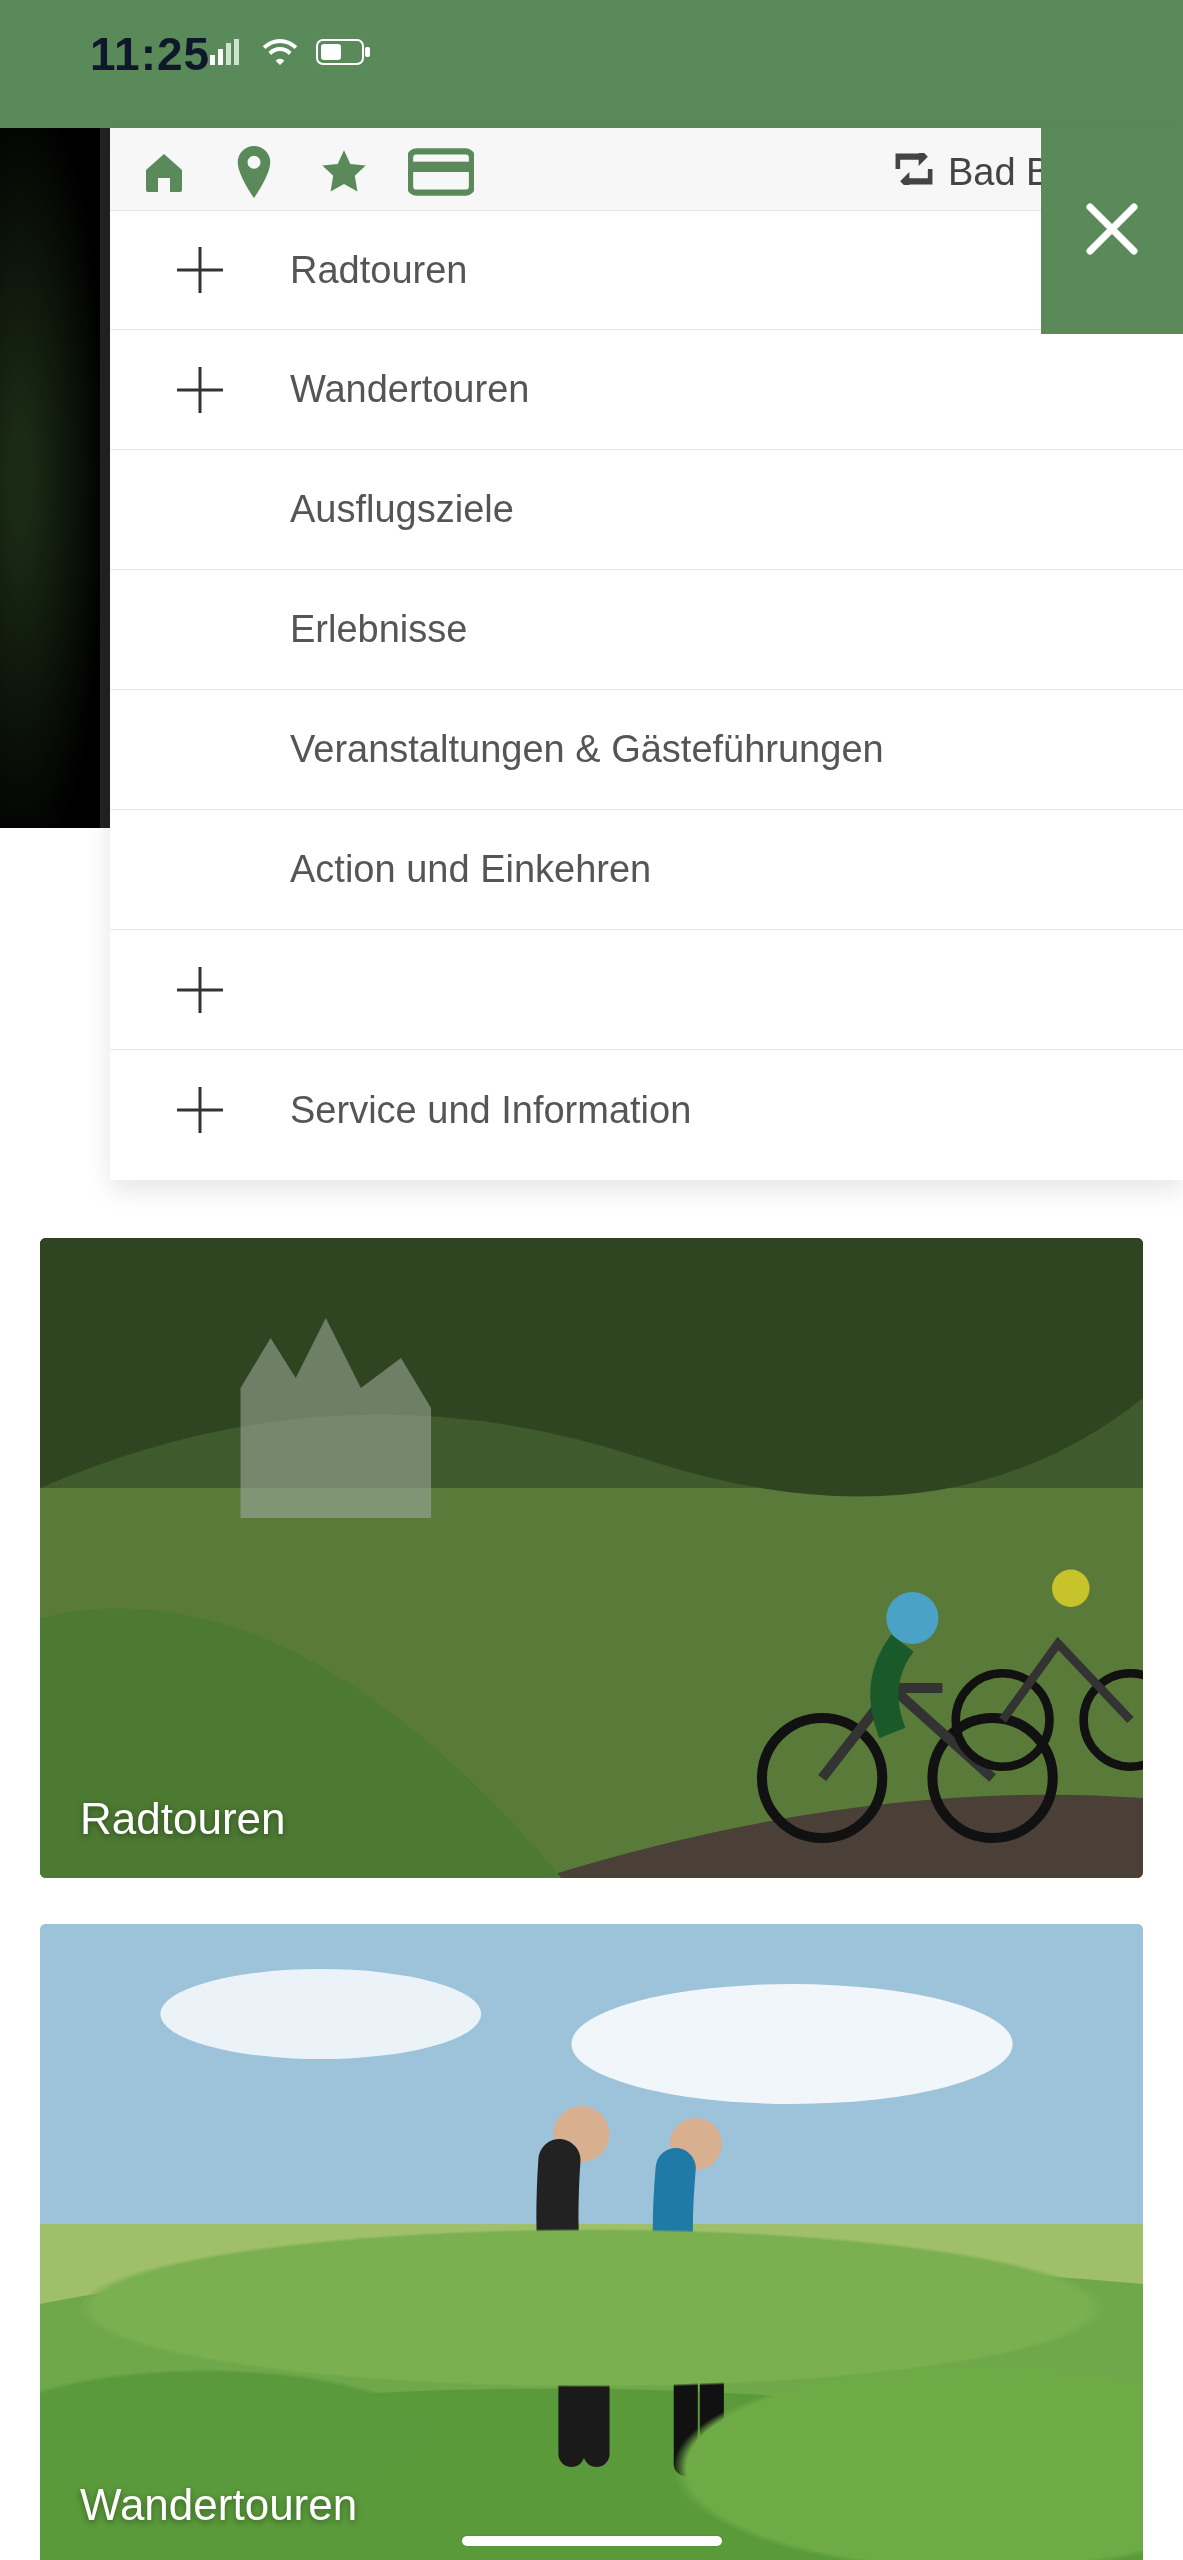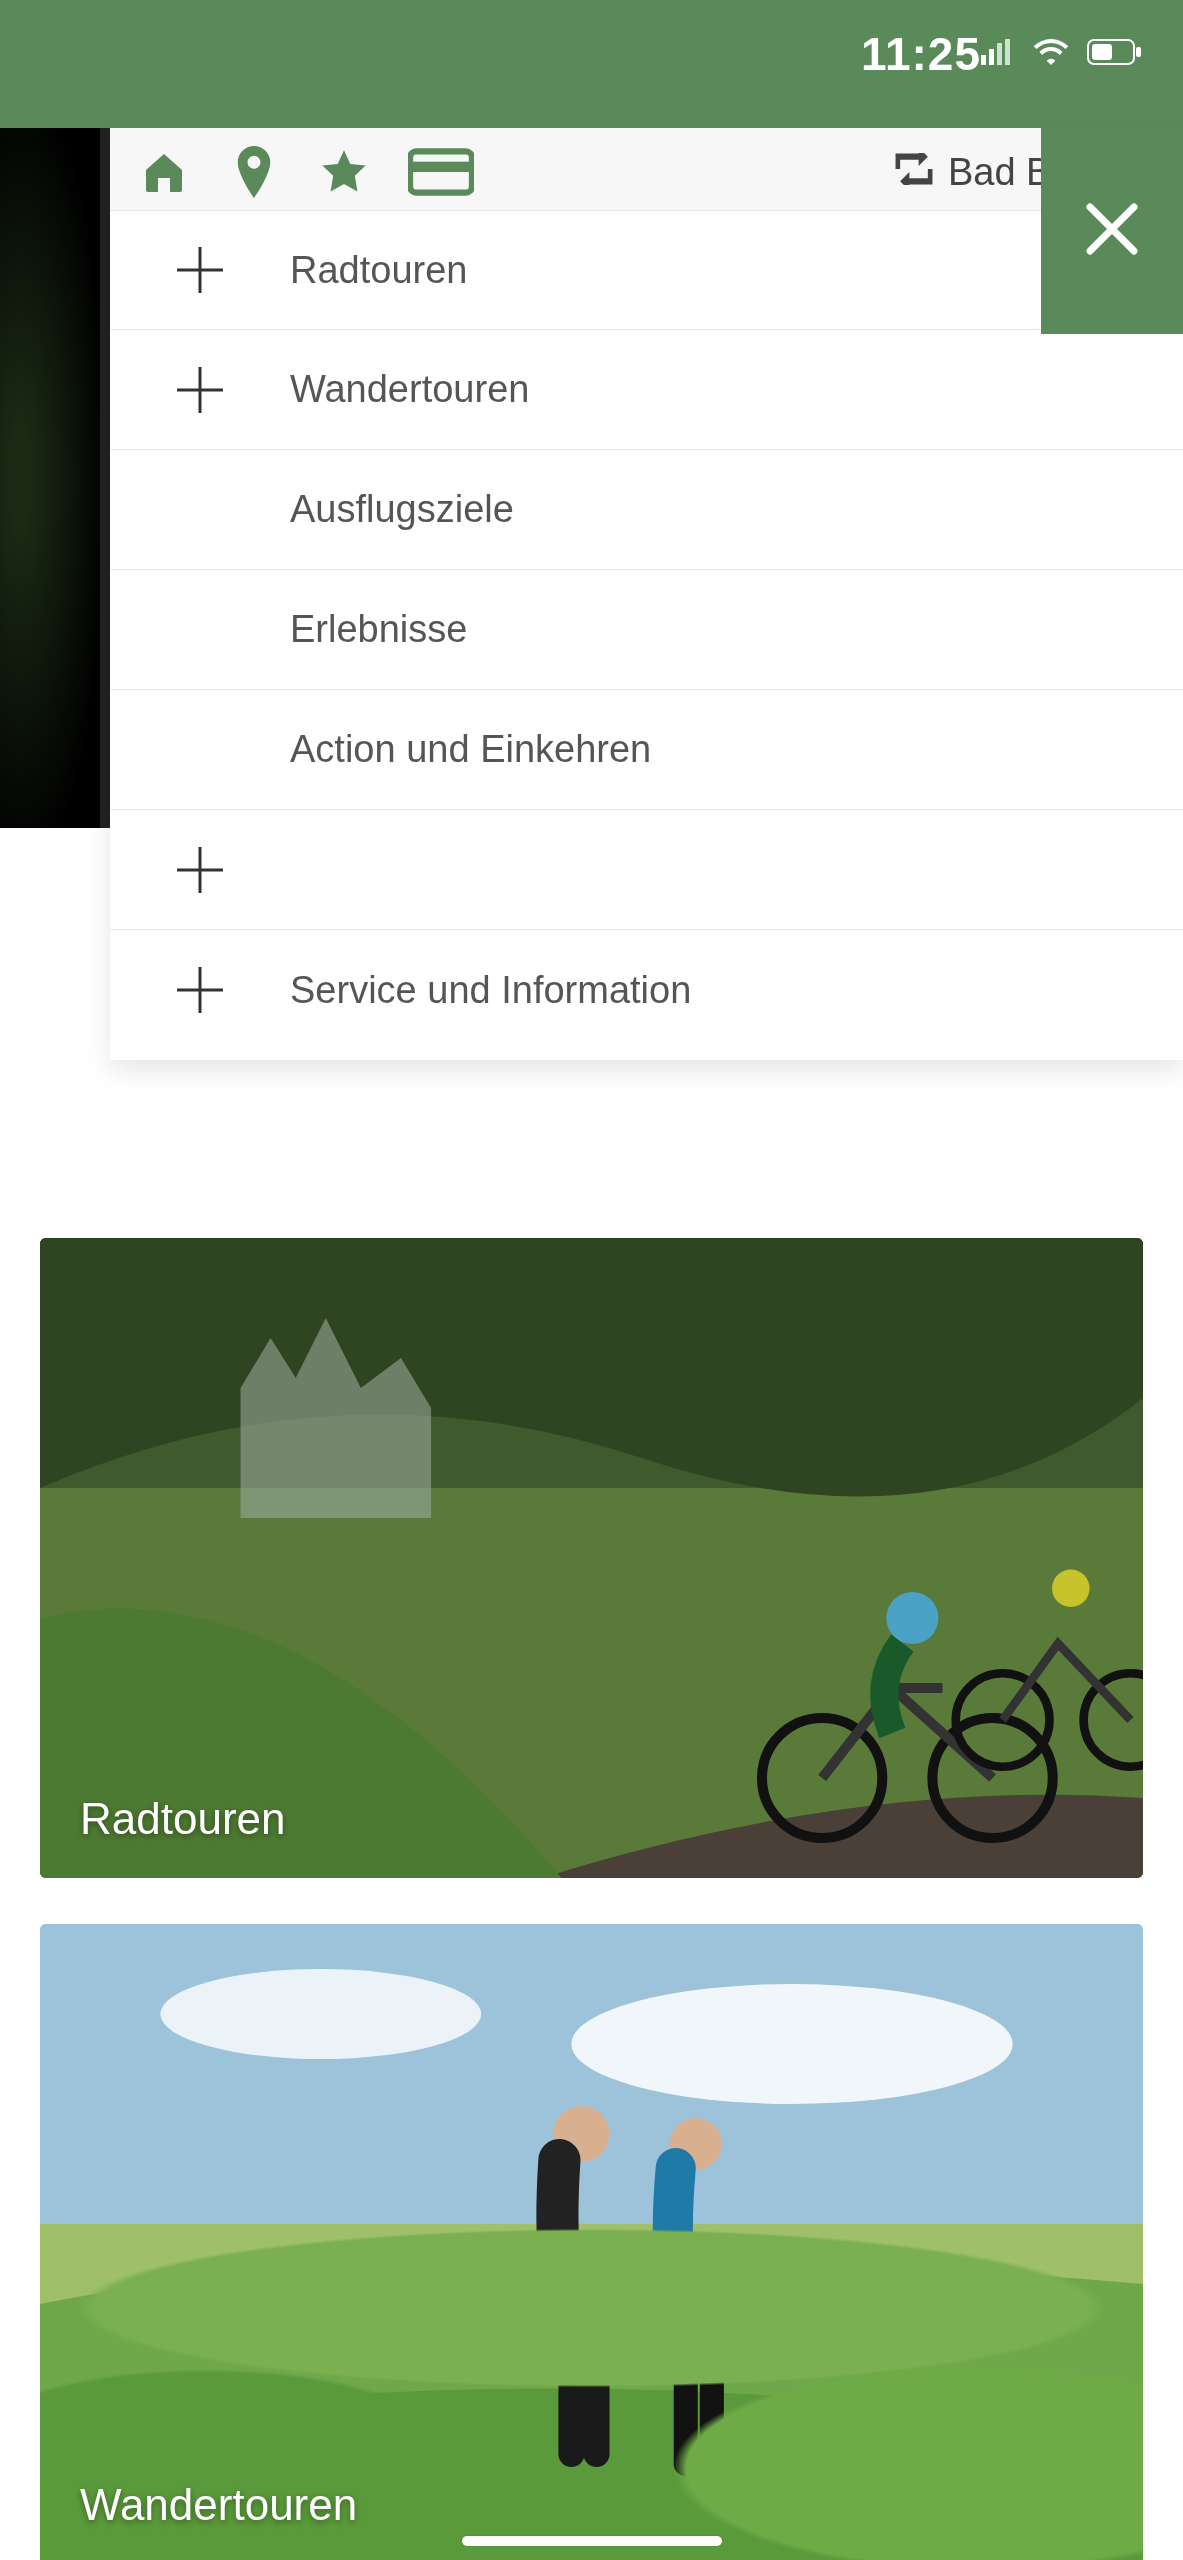--- a/index.html
+++ b/index.html
@@ -1,21 +1,21 @@
 <!DOCTYPE html>
 <html><head>
   <meta charset="utf-8">
   <style>
     * { margin:0; padding:0; box-sizing:border-box; font-family: "Segoe UI", Arial, sans-serif; -webkit-font-smoothing: antialiased; }
     body { width:1183px; height:2560px; background:#fff; position:relative; overflow:hidden; }
 
     
     .statusbar {
       background:#5a8a5a; height:128px; display:flex; align-items:center;
-      justify-content:flex-end; padding:0 40px 20px 90px; color:#ffffff;
+      justify-content:flex-start; padding:0 40px 20px 90px; color:#0f172a;
     }
     .statusbar .time { font-weight:600; font-size:46px; letter-spacing:1px; }
     .status-icons { display:flex; align-items:center; gap:18px; }
 
     
     .bg-cards { position:absolute; top:128px; left:0; right:0; bottom:0; padding:0 40px; }
     .bg-hero { height:700px; background:#222; margin:0 -40px 40px -40px; position:relative; }
     .bg-hero::after { content:""; position:absolute; left:-60px; top:0; bottom:0; width:160px;
                       background:radial-gradient(ellipse at center,#1a2a14 10%,#000 80%); }
     .card { height:640px; border-radius:6px; margin-bottom:46px; position:relative; overflow:hidden; }
@@ -233,20 +233,24 @@
     <div class="menu-item">
       <div class="plus-col"></div>
       <span class="menu-label">Ausflugsziele</span>
     </div>
     <div class="menu-item">
       <div class="plus-col"></div>
       <span class="menu-label">Erlebnisse</span>
     </div>
     <div class="menu-item">
       <div class="plus-col"></div>
+      <span class="menu-label">Veranstaltungen &amp; Gästeführungen</span>
+    </div>
+    <div class="menu-item">
+      <div class="plus-col"></div>
       <span class="menu-label">Action und Einkehren</span>
     </div>
     <div class="menu-item">
       <div class="plus-col">
           <span class="plus"></span>
         </div>
     </div>
     <div class="menu-item" style="border-bottom:none">
       <div class="plus-col">
           <span class="plus"></span>

